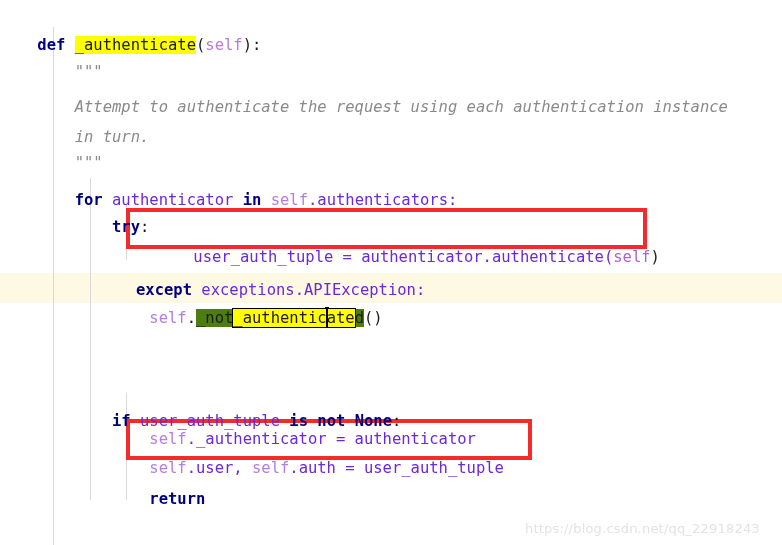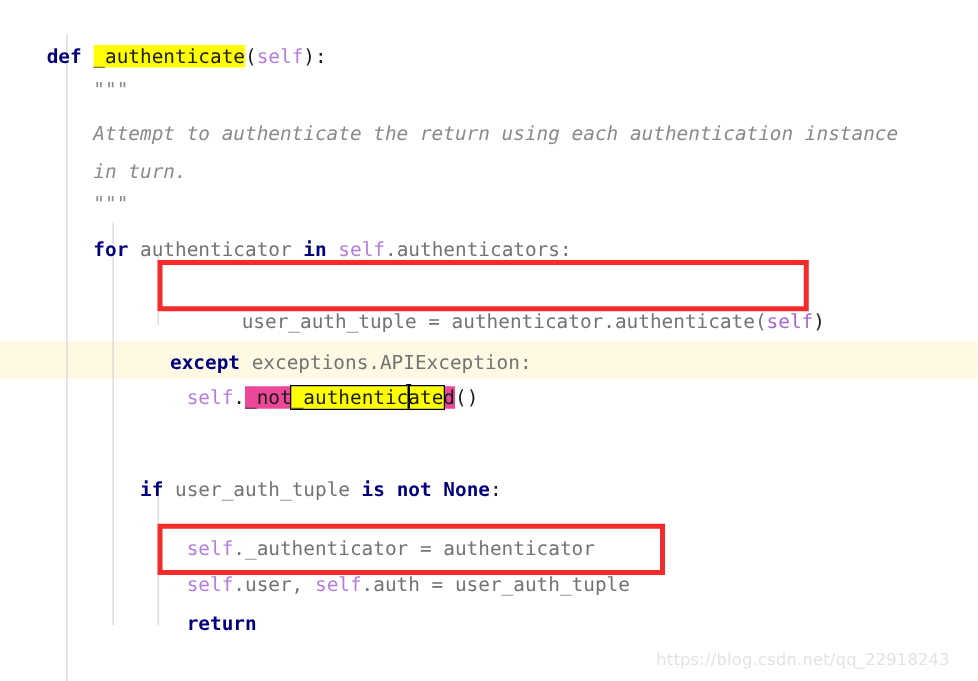--- a/index.html
+++ b/index.html
@@ -51,32 +51,32 @@
     letter-spacing: 0px;
     color: #1a1a1a;
     z-index: 3;
   }
   .code-line .ind { display: inline-block; }
 
   
   .kw       { color: #00007f; font-weight: bold; }
   .self     { color: #b57edc; }
   .selfp    { color: #aa66cc; }
-  .plain    { color: #737373; }
+  .plain    { color: #6d28d9; }
   .docstr   { color: #8a8a8a; font-style: italic; }
   .quote    { color: #8a8a8a; }
   .punct    { color: #1b1b1b; }
 
   
   .hl-yellow {
     background: #ffff00;
     color: #1b1b1b;
   }
   .hl-occurrence {
-    background: #ec4899;
+    background: #4d7c0f;
   }
   .hl-boxed {
     background: #ffff00;
     color: #1b1b1b;
     outline: 1.5px solid #000000;
     position: relative;
   }
   .caret {
     display: inline-block;
     width: 0;
@@ -123,58 +123,61 @@
 
   <div class="code-line" style="top:0px;">
     <span class="kw">def</span><span class="plain"> </span><span class="hl-yellow">_authenticate</span><span class="punct">(</span><span class="self">self</span><span class="punct">):</span>
   </div>
 
   <div class="code-line" style="top:27px;">
     <span class="ind">    </span><span class="quote">"""</span>
   </div>
 
   <div class="code-line" style="top:62px;">
-    <span class="ind">    </span><span class="docstr">Attempt to authenticate the return using each authentication instance</span>
+    <span class="ind">    </span><span class="docstr">Attempt to authenticate the request using each authentication instance</span>
   </div>
 
   <div class="code-line" style="top:92px;">
     <span class="ind">    </span><span class="docstr">in turn.</span>
   </div>
 
   <div class="code-line" style="top:118px;">
     <span class="ind">    </span><span class="quote">"""</span>
   </div>
 
   <div class="code-line" style="top:140px;">
     <span class="plain"></span>
   </div>
 
   <div class="code-line" style="top:155px;">
     <span class="ind">    </span><span class="kw">for</span><span class="plain"> authenticator </span><span class="kw">in</span><span class="self"> self</span><span class="plain">.authenticators:</span>
   </div>
 
+  <div class="code-line" style="top:182px;">
+    <span class="ind">        </span><span class="kw">try</span><span class="punct">:</span>
+  </div>
 
   <div class="code-line" style="top:212px;margin-left:44px;">
     <span class="ind">            </span><span class="plain">user_auth_tuple = authenticator.authenticate(</span><span class="selfp">self</span><span class="punct">)</span>
   </div>
 
   <div class="code-line" style="top:245px;margin-left:24px;">
     <span class="ind">        </span><span class="kw">except</span><span class="plain"> exceptions.APIException:</span>
   </div>
 
   <div class="code-line" style="top:273px;">
     <span class="ind">            </span><span class="self">self</span><span class="punct">.</span><span class="hl-occurrence">_not</span><span class="hl-boxed"><span>_authentic</span><span class="caret"></span><span>ate</span></span><span class="hl-occurrence">d</span><span class="punct">()</span>
   </div>
 
 
   <div class="code-line" style="top:335px;">
     <span class="plain"></span>
   </div>
 
-  <div class="code-line" style="top:347px;">
+  <div class="code-line" style="top:376px;">
     <span class="ind">        </span><span class="kw">if</span><span class="plain"> user_auth_tuple </span><span class="kw">is</span><span class="plain"> </span><span class="kw">not</span><span class="plain"> </span><span class="kw">None</span><span class="punct">:</span>
   </div>
 
   <div class="code-line" style="top:394px;">
     <span class="ind">            </span><span class="self">self</span><span class="plain">._authenticator = authenticator</span>
   </div>
 
   <div class="code-line" style="top:454px;">
     <span class="ind">            </span><span class="kw">return</span>
   </div>

